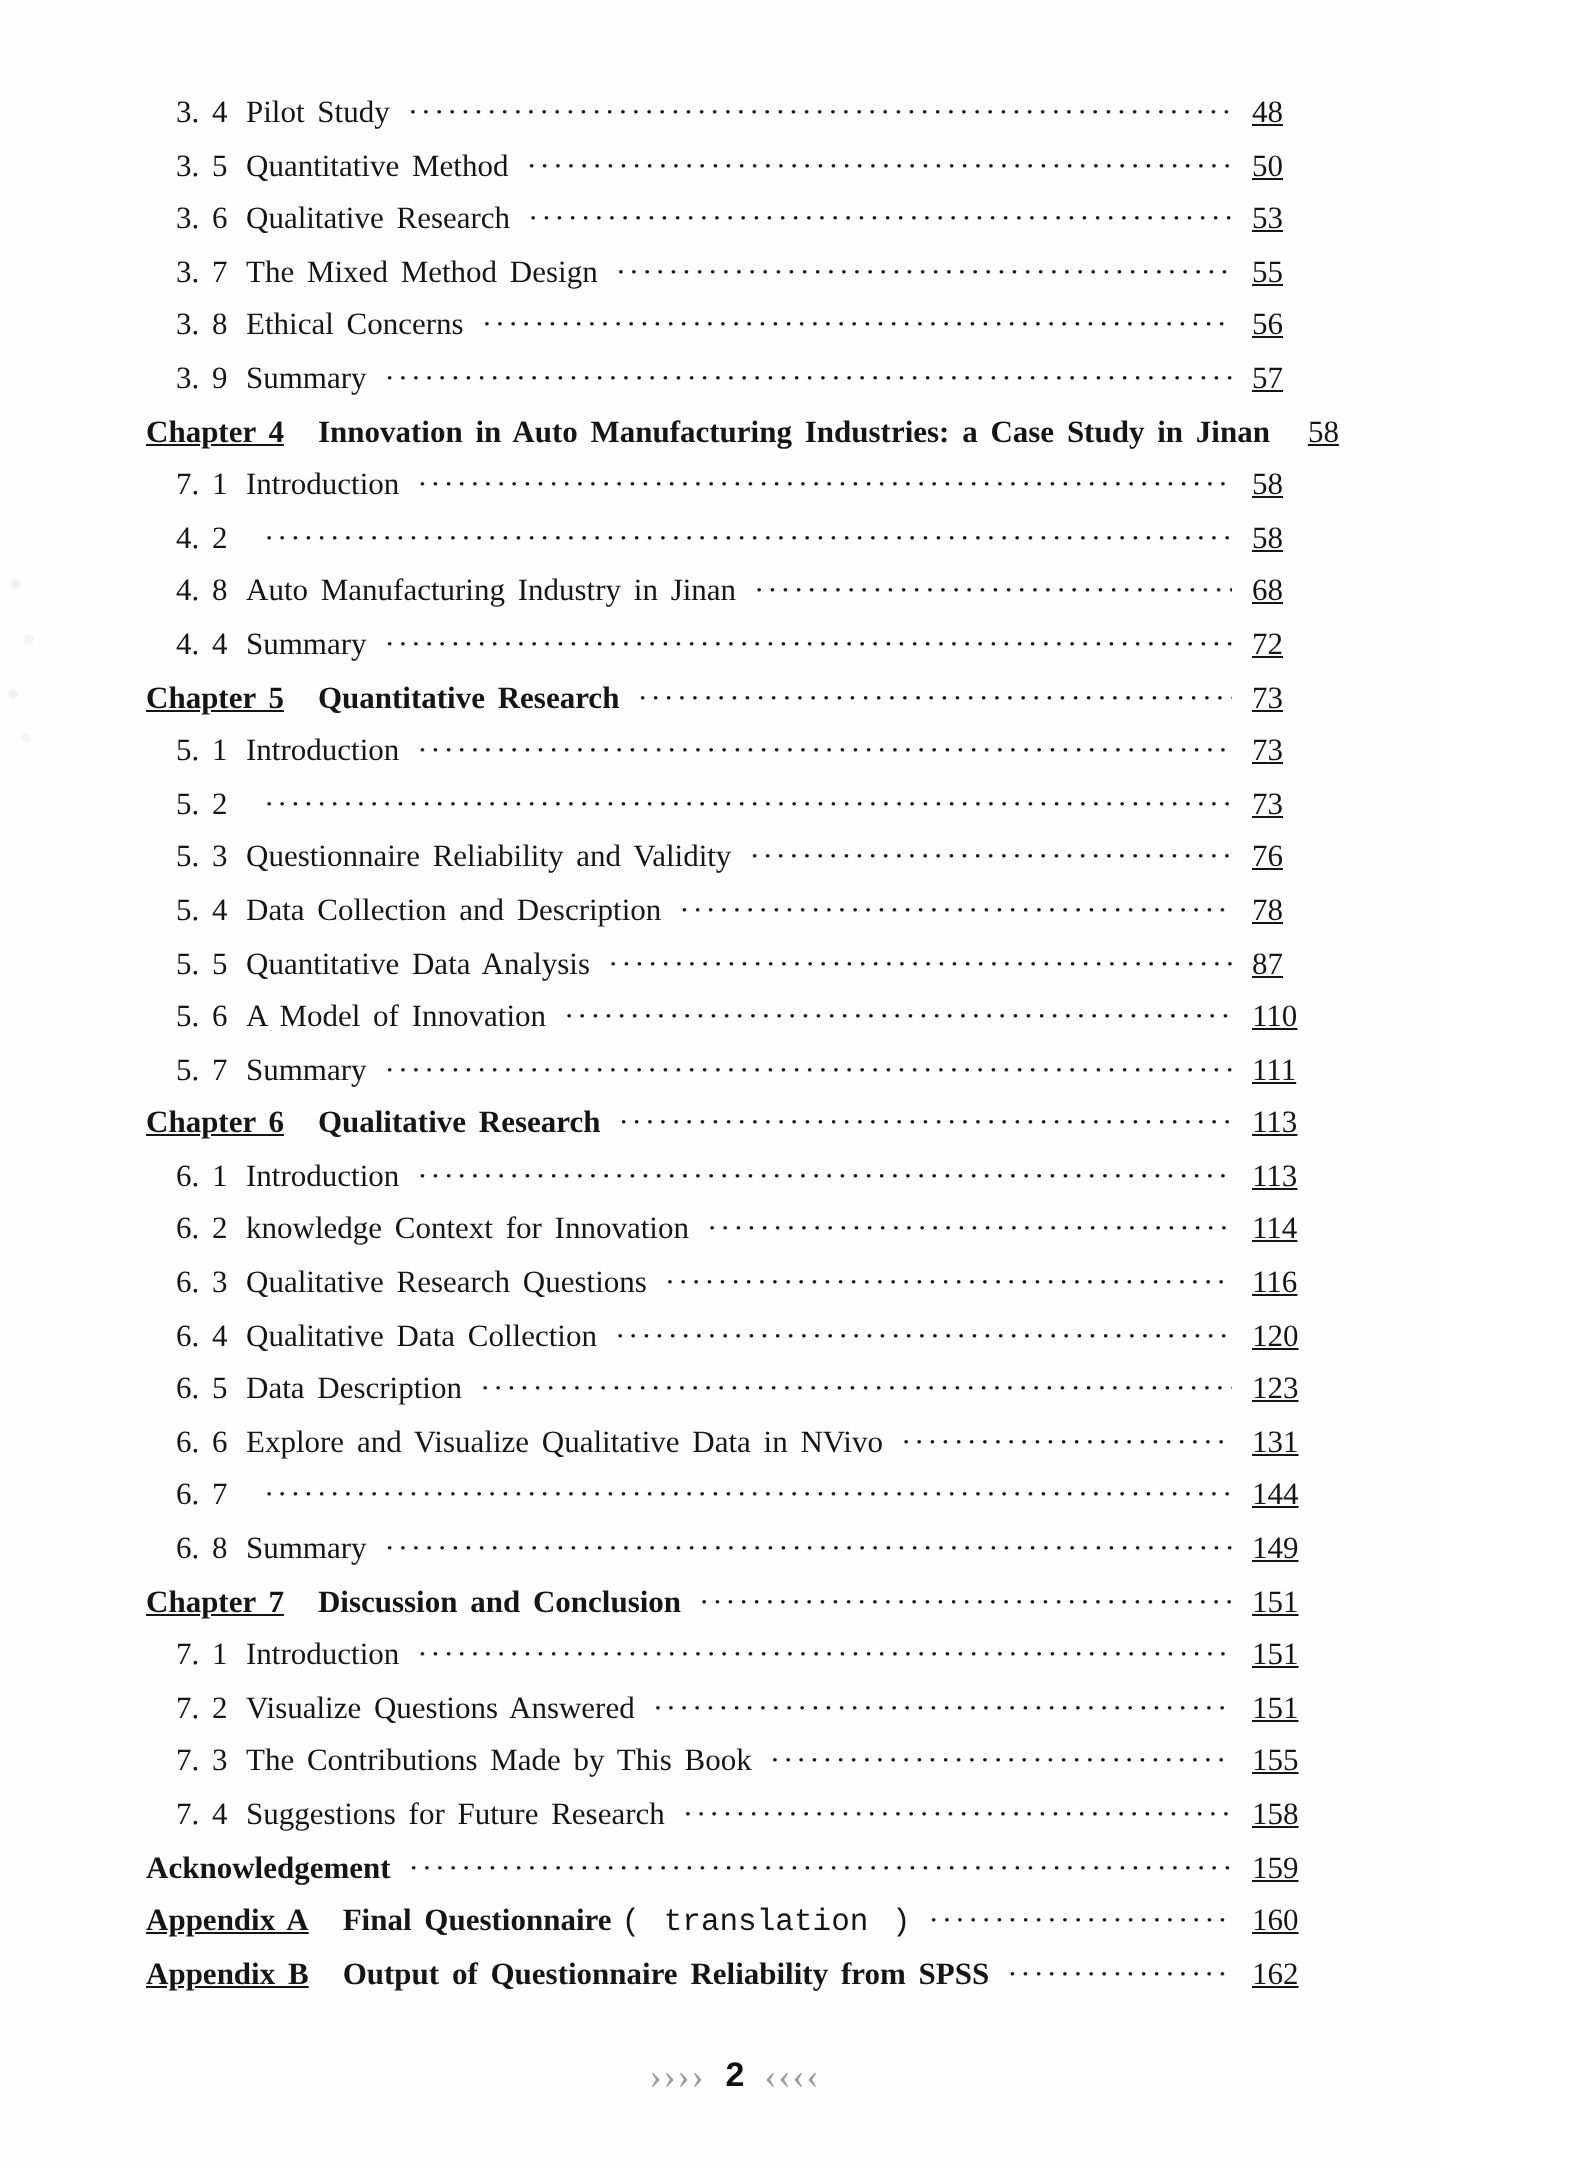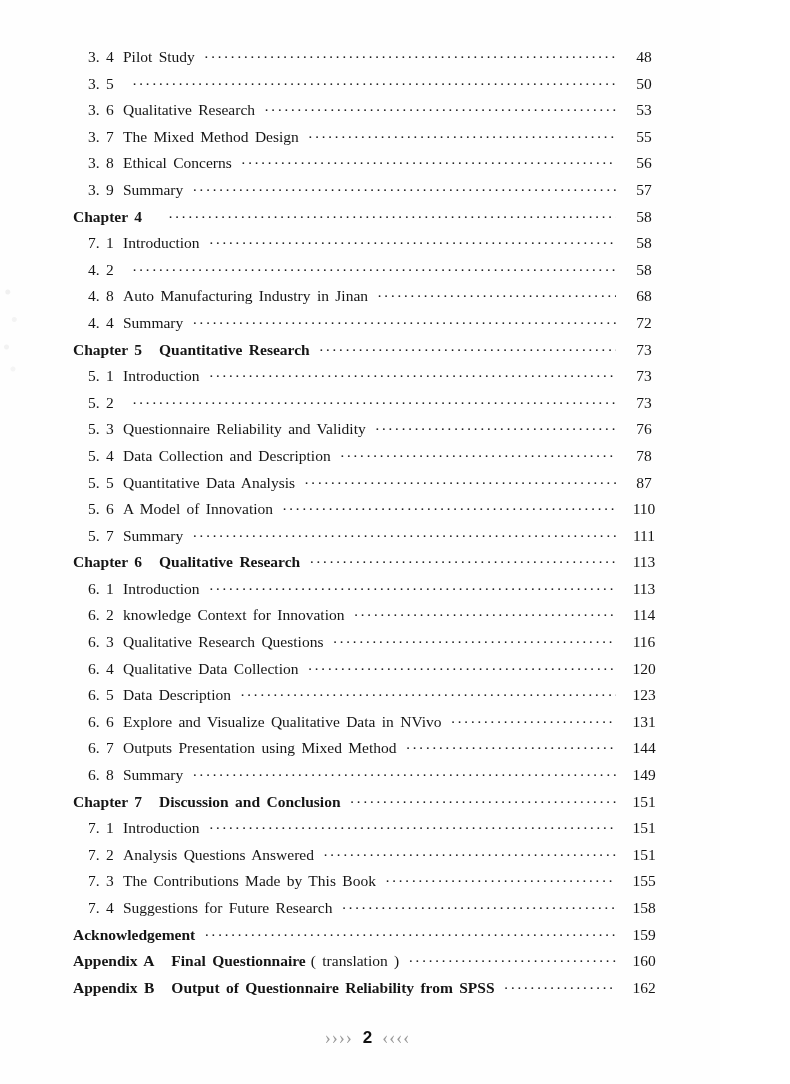--- a/index.html
+++ b/index.html
@@ -31,38 +31,39 @@
     align-items: baseline;
     height: 26.6px;
     line-height: 26.6px;
     font-size: 15.5px;
     white-space: nowrap;
     word-spacing: 2.5px;
   }
   .row.section { padding-left: 15px; }
   .row.section .num { display: inline-block; width: 35px; flex: 0 0 35px; }
   .row.chapter .num,
-  .row.appendix .num { font-weight: 700; margin-right: 17px; }
+  .row.appendix .num { font-weight: 700; margin-right: 17px; text-decoration: underline; }
   .row.chapter .title,
   .row.appendix .title,
   .row.backmatter .title { font-weight: 700; }
-  .row .suffix { font-weight: 400; margin-left: 5px; }
+  .row .suffix { font-weight: 400; margin-left: 5px; font-family: Liberation Mono, monospace; }
   .leader {
     flex: 1 1 auto;
     min-width: 0;
     overflow: hidden;
     white-space: nowrap;
     letter-spacing: 1.4px;
     margin: 0 10px 0 9px;
     color: #1a1a1a;
   }
   .pageno {
     flex: 0 0 36px;
     width: 36px;
-    text-align: center;
+    text-align: left;
+    text-decoration: underline;
   }
   .footer {
     display: flex;
     justify-content: center;
     align-items: center;
     margin-top: 24px;
     height: 26px;
     line-height: 26px;
   }
   .footer .marks {
@@ -87,20 +88,21 @@
 
   <div class="toc" id="toc">
       <div class="row section">
         <span class="num">3. 4</span>
         <span class="title">Pilot Study</span>
         <span class="leader">········································································································································································································</span>
         <span class="pageno">48</span>
       </div>
       <div class="row section">
         <span class="num">3. 5</span>
+        <span class="title">Quantitative Method</span>
         <span class="leader">········································································································································································································</span>
         <span class="pageno">50</span>
       </div>
       <div class="row section">
         <span class="num">3. 6</span>
         <span class="title">Qualitative Research</span>
         <span class="leader">········································································································································································································</span>
         <span class="pageno">53</span>
       </div>
       <div class="row section">
@@ -116,20 +118,21 @@
         <span class="pageno">56</span>
       </div>
       <div class="row section">
         <span class="num">3. 9</span>
         <span class="title">Summary</span>
         <span class="leader">········································································································································································································</span>
         <span class="pageno">57</span>
       </div>
       <div class="row chapter">
         <span class="num">Chapter 4</span>
+        <span class="title">Innovation in Auto Manufacturing Industries: a Case Study in Jinan</span>
         <span class="leader">········································································································································································································</span>
         <span class="pageno">58</span>
       </div>
       <div class="row section">
         <span class="num">7. 1</span>
         <span class="title">Introduction</span>
         <span class="leader">········································································································································································································</span>
         <span class="pageno">58</span>
       </div>
       <div class="row section">
@@ -233,21 +236,20 @@
         <span class="pageno">123</span>
       </div>
       <div class="row section">
         <span class="num">6. 6</span>
         <span class="title">Explore and Visualize Qualitative Data in NVivo</span>
         <span class="leader">········································································································································································································</span>
         <span class="pageno">131</span>
       </div>
       <div class="row section">
         <span class="num">6. 7</span>
-        <span class="title">Outputs Presentation using Mixed Method</span>
         <span class="leader">········································································································································································································</span>
         <span class="pageno">144</span>
       </div>
       <div class="row section">
         <span class="num">6. 8</span>
         <span class="title">Summary</span>
         <span class="leader">········································································································································································································</span>
         <span class="pageno">149</span>
       </div>
       <div class="row chapter">
@@ -257,21 +259,21 @@
         <span class="pageno">151</span>
       </div>
       <div class="row section">
         <span class="num">7. 1</span>
         <span class="title">Introduction</span>
         <span class="leader">········································································································································································································</span>
         <span class="pageno">151</span>
       </div>
       <div class="row section">
         <span class="num">7. 2</span>
-        <span class="title">Analysis Questions Answered</span>
+        <span class="title">Visualize Questions Answered</span>
         <span class="leader">········································································································································································································</span>
         <span class="pageno">151</span>
       </div>
       <div class="row section">
         <span class="num">7. 3</span>
         <span class="title">The Contributions Made by This Book</span>
         <span class="leader">········································································································································································································</span>
         <span class="pageno">155</span>
       </div>
       <div class="row section">

